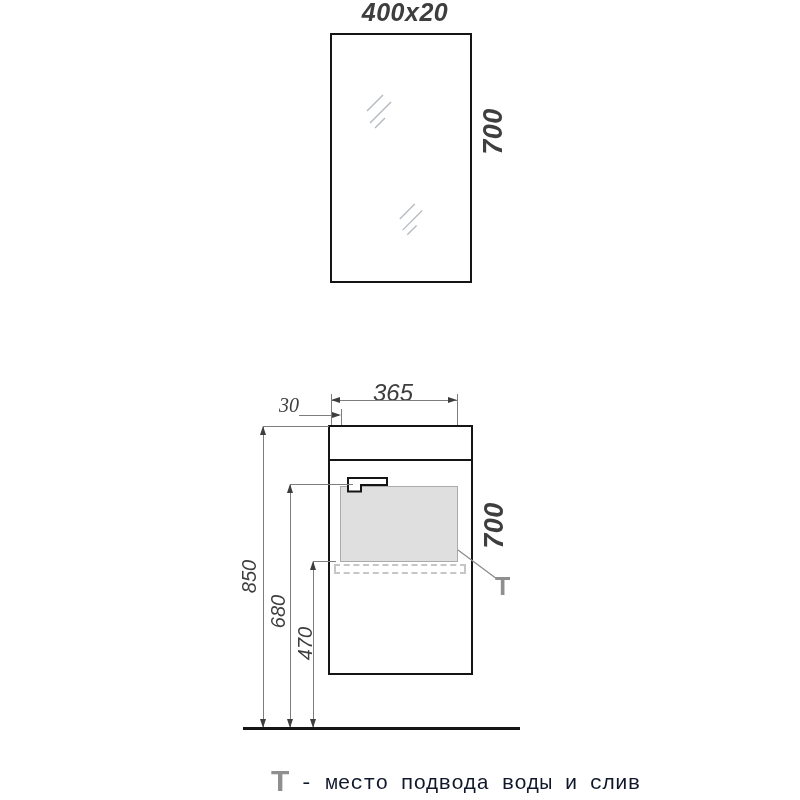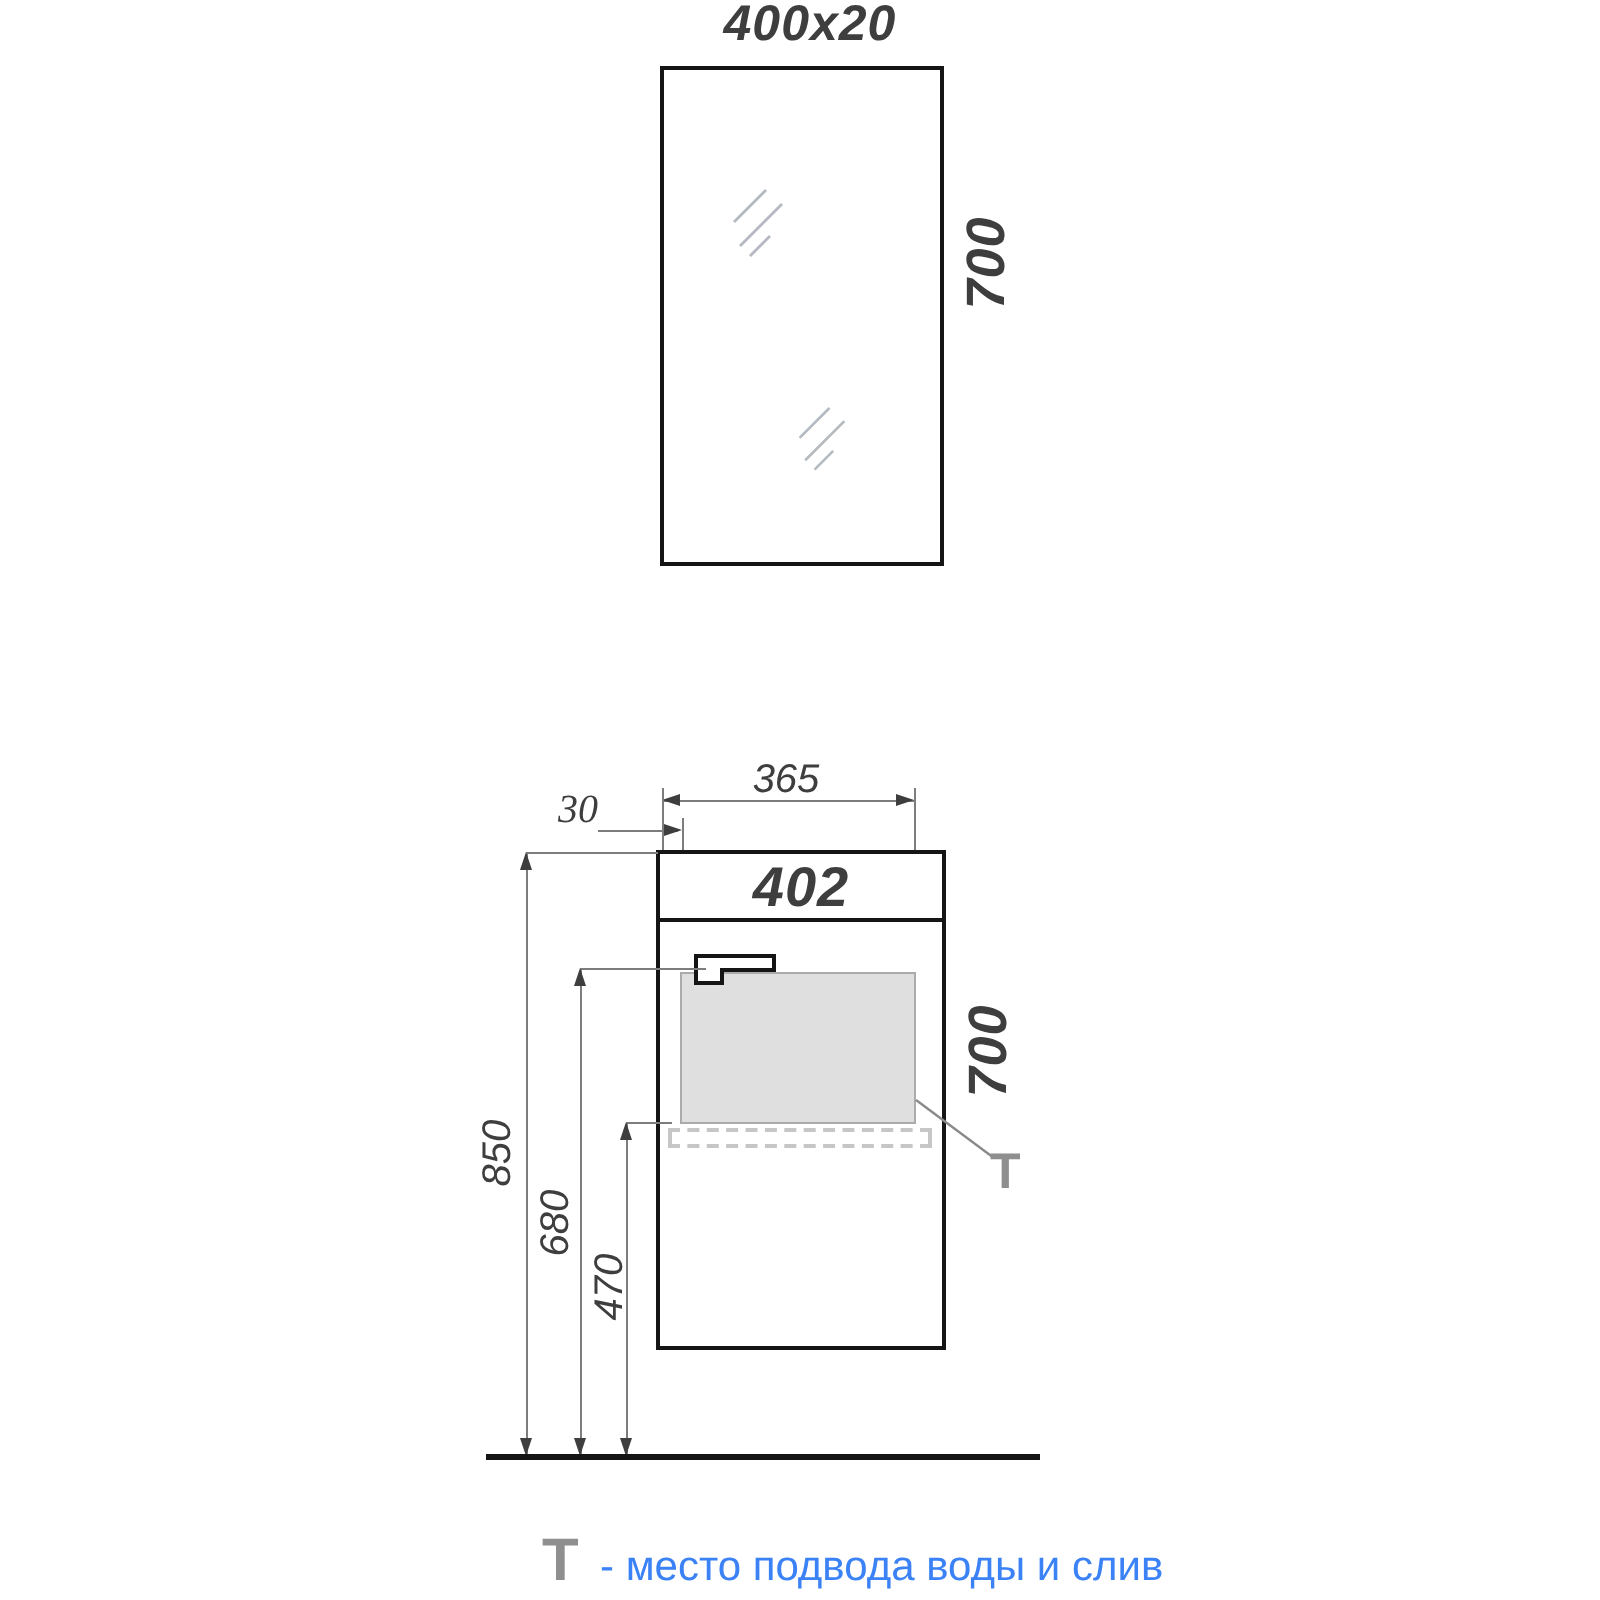--- a/index.html
+++ b/index.html
@@ -30,22 +30,22 @@
   .arr-left {border-width:3.5px 9px 3.5px 0;border-color:transparent #3e3e3e transparent transparent;}
   .arr-right{border-width:3.5px 0 3.5px 9px;border-color:transparent transparent transparent #3e3e3e;}
   
   .mirror{border:2px solid #151515;background:#ffffff;box-sizing:border-box;}
   .cabinet{border:2px solid #151515;background:#ffffff;box-sizing:border-box;}
   .divider{background:#151515;height:2px;}
   .basin{background:#dfdfdf;border:1px solid #ababab;box-sizing:border-box;}
   .dashedbox{border:2px dashed #c6c6c6;box-sizing:border-box;background:transparent;}
   .tmark{font-weight:bold;color:#8f8f8f;font-family:"Liberation Sans","DejaVu Sans",sans-serif;}
   .legend-text{
-    font-family:Liberation Sans, sans-serif;
-    color:#3b82f6;
+    font-family:Liberation Mono, monospace;
+    color:#0f172a;
   }
 </style>
 </head>
 <body>
 
 <div class="canvas">
 
   <div class="abs lbl-big center" style="left:320px;top:-2px;width:170px;font-size:25px;">400x20</div>
 
   <div class="abs mirror" style="left:330px;top:33px;width:142px;height:250px;"></div>
@@ -58,35 +58,34 @@
   <svg class="abs" style="left:397px;top:199px;" width="28" height="38" viewBox="0 0 30 40">
     <line x1="3" y1="21" x2="19" y2="5" stroke="#b4bac0" stroke-width="1.4"></line>
     <line x1="6" y1="33" x2="27" y2="12" stroke="#b4bac0" stroke-width="1.4"></line>
     <line x1="11" y1="38" x2="21" y2="28" stroke="#b4bac0" stroke-width="1.4"></line>
   </svg>
 
   <div class="abs rotbox" style="left:463px;top:101px;width:60px;height:60px;">
     <span class="rot lbl-big" style="font-size:27px;">700</span>
   </div>
 
-  <div class="abs lbl-dim center" style="left:353px;top:379px;width:80px;font-size:20px;">365</div>
+  <div class="abs lbl-dim center" style="left:353px;top:379px;width:80px;font-size:24px;">365</div>
   <div class="abs hline" style="left:331px;top:400px;width:126px;"></div>
   <div class="abs arr arr-left" style="left:331px;top:396.5px;"></div>
   <div class="abs arr arr-right" style="left:448px;top:396.5px;"></div>
   <div class="abs vline" style="left:331px;top:394px;height:31px;"></div>
   <div class="abs vline" style="left:457px;top:394px;height:93px;"></div>
 
   <div class="abs lbl-dim center" style="left:269px;top:394px;width:40px;font-size:20px;font-family:Liberation Serif, serif;">30</div>
   <div class="abs hline" style="left:299px;top:415px;width:40px;"></div>
   <div class="abs arr arr-right" style="left:332px;top:411.5px;"></div>
   <div class="abs vline" style="left:341px;top:409px;height:78px;"></div>
 
   <div class="abs cabinet" style="left:328px;top:425px;width:145px;height:250px;"></div>
   <div class="abs divider" style="left:328px;top:459px;width:145px;"></div>
-  <div class="abs lbl-big center" style="left:328px;top:428px;width:145px;font-size:28px;">402</div>
 
   <div class="abs basin" style="left:340px;top:486px;width:118px;height:76px;"></div>
 
   <svg class="abs" style="left:346px;top:474px;" width="44" height="20" viewBox="0 0 44 20">
     <path d="M2 4 H41 V11 H15 V17.5 H2 Z" fill="#ffffff" stroke="#151515" stroke-width="2"></path>
   </svg>
 
   <div class="abs dashedbox" style="left:334px;top:564px;width:132px;height:10px;"></div>
 
   <div class="abs rotbox" style="left:464px;top:495px;width:60px;height:60px;">

